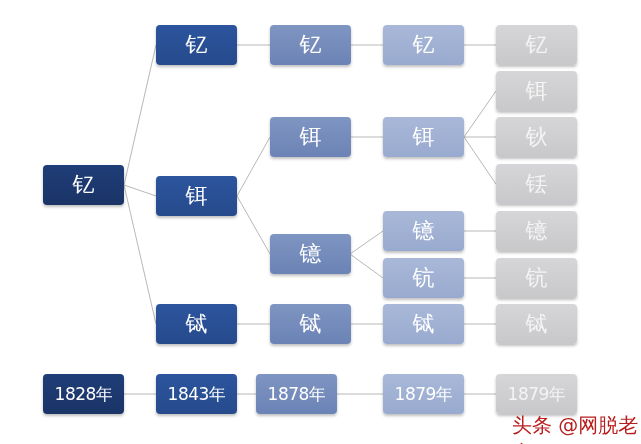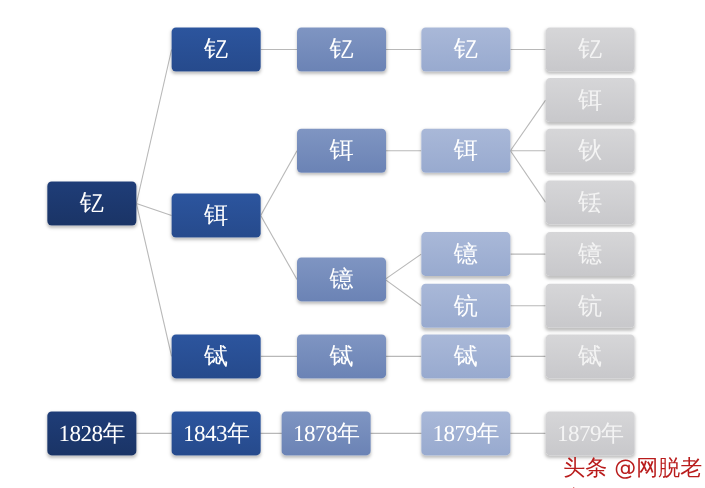--- a/index.html
+++ b/index.html
@@ -2,21 +2,21 @@
 <html><head>
 <meta charset="utf-8">
 <style>
   html, body { margin:0; padding:0; }
   body { width:641px; height:444px; background:#ffffff; position:relative; overflow:hidden;
          font-family: "DejaVu Sans", sans-serif; }
   svg.lines { position:absolute; left:0; top:0; width:641px; height:444px; }
   .box { position:absolute; width:81px; height:40px; border-radius:4px; color:#ffffff;
          display:flex; align-items:center; justify-content:center; font-size:22px;
          box-shadow: 0 2px 3px rgba(0,0,0,0.25); box-sizing:border-box; }
-  .year { font-size:21px; letter-spacing:-0.5px;font-family:Liberation Serif, serif; }
+  .year { font-size:17px; letter-spacing:-0.5px; }
   .c0 { background: linear-gradient(#1f3d78, #1a3466); }
   .c1 { background: linear-gradient(#2c559e, #264a8c); }
   .c2 { background: linear-gradient(#7f95c2, #6b83b5); }
   .c3 { background: linear-gradient(#a9b8d8, #98aacf); }
   .c4 { background: linear-gradient(#d6d6d8, #c8c8cb); color:#f4f4f4; }
   .wm { position:absolute; left:512px; top:412px; font-size:20px; color:#b91c1c; }
 </style>
 </head>
 <body>
 

